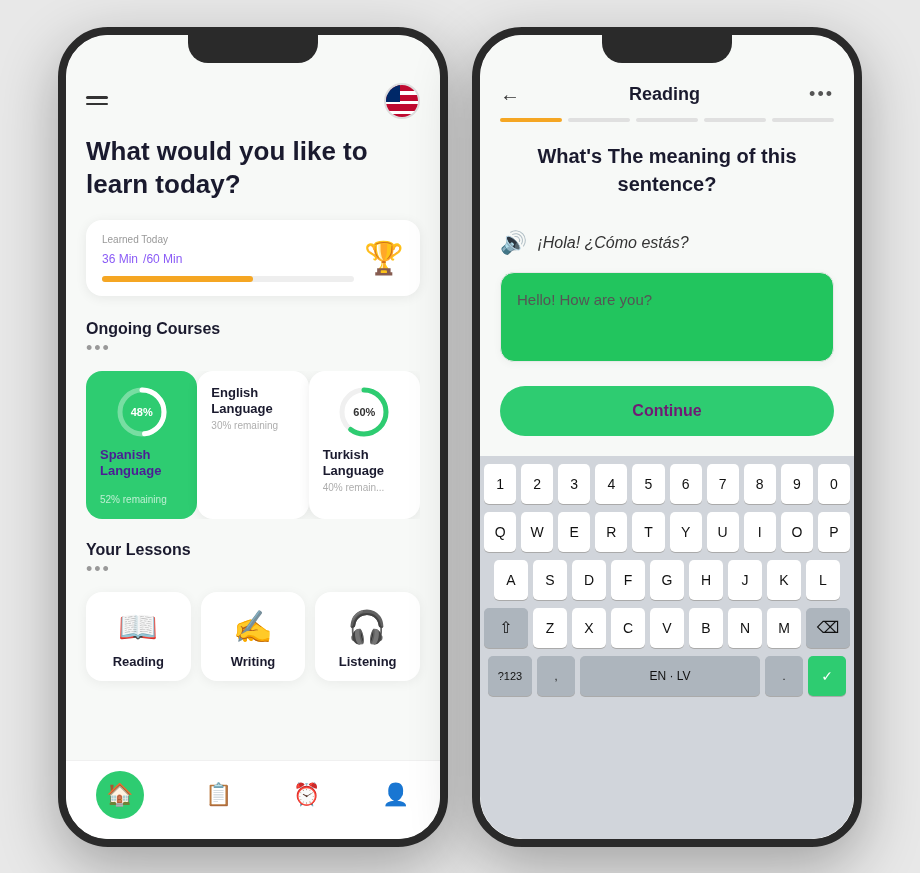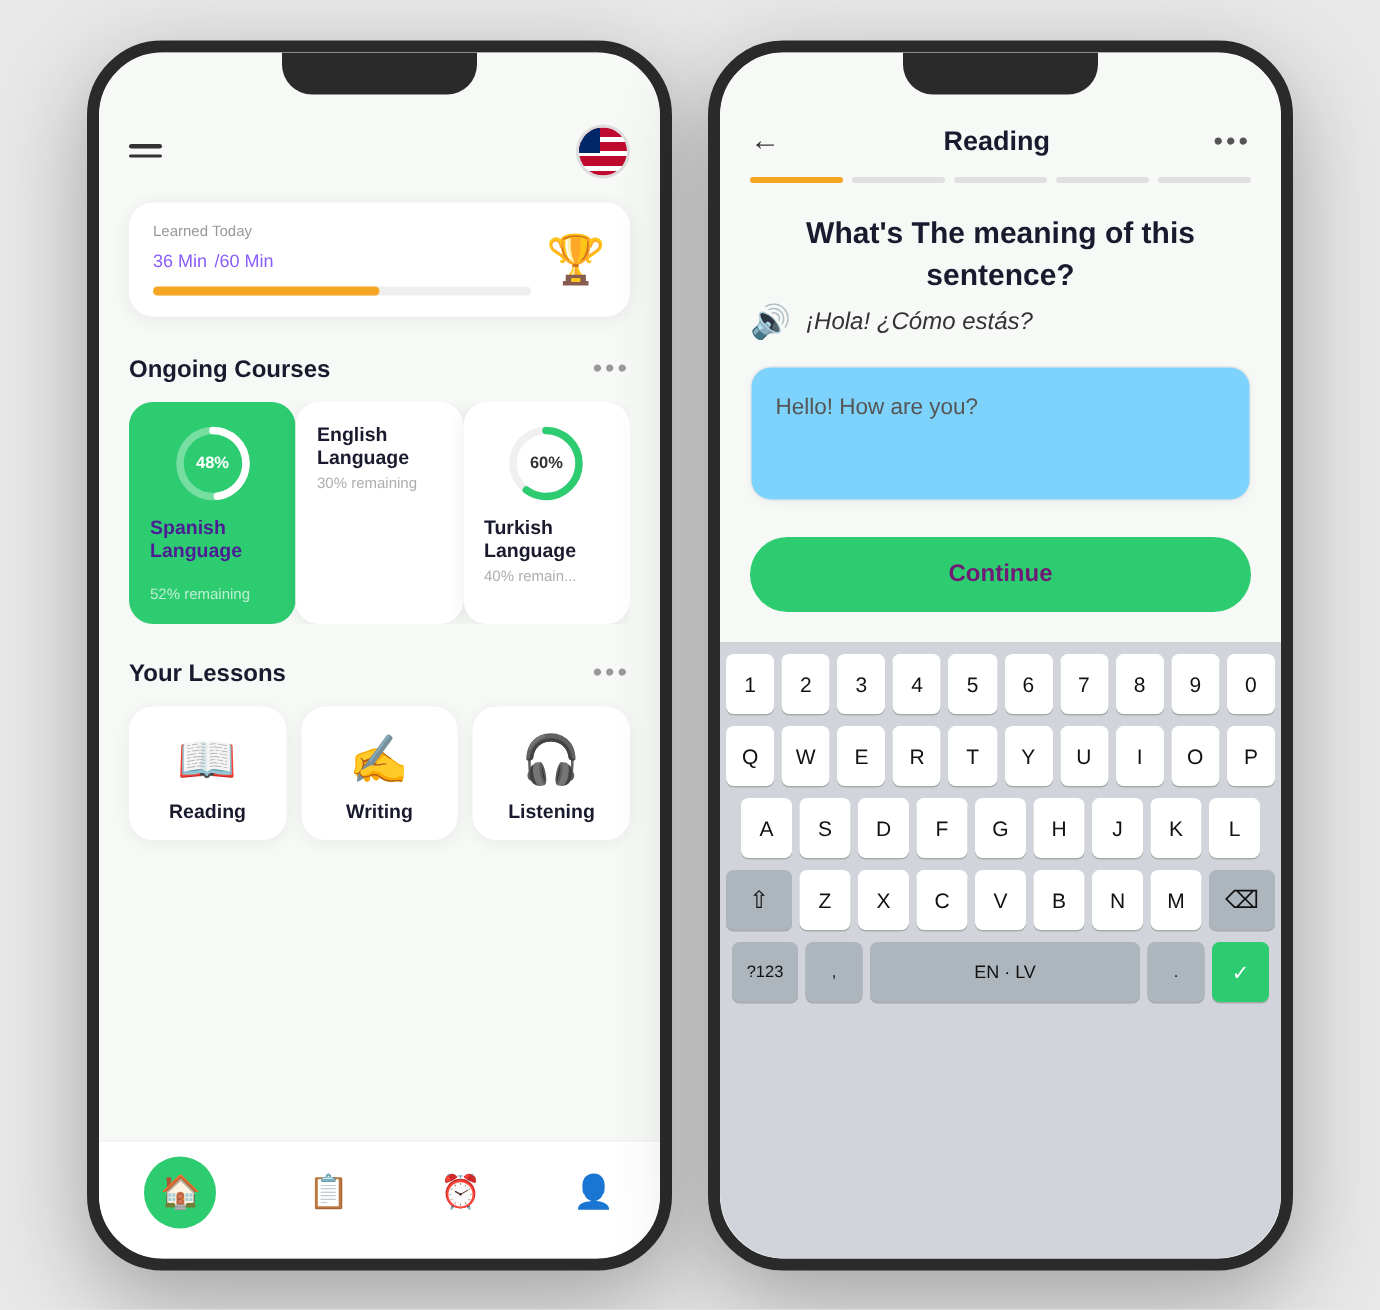--- a/index.html
+++ b/index.html
@@ -98,22 +98,23 @@
     .progress-time span { font-size: 12px; font-weight: 400; color: #8b5cf6; }
     .progress-bar-bg {
       height: 6px; background: #eee; border-radius: 3px; margin-top: 8px;
     }
     .progress-bar-fill {
       height: 100%; background: #f5a623; border-radius: 3px;
     }
     .trophy-icon { font-size: 32px; margin-left: 10px; }
 
     .section-header {
-      display: flex; justify-content: space-between; align-items: flex-end;
+      display: flex; justify-content: space-between; align-items: flex-start;
       margin-bottom: 12px;
+      flex-direction: column;
     }
     .section-title { font-size: 16px; font-weight: 700; color: #1a1a2e; }
     .more-dots { font-size: 18px; color: #999; cursor: pointer; letter-spacing: 2px; }
 
     .courses-row {
       display: flex; margin-bottom: 22px; overflow: hidden;
     }
 
     .course-card {
       border-radius: 16px;
@@ -212,32 +213,32 @@
       height: 4px; flex: 1; border-radius: 2px;
     }
     .progress-seg.filled { background: #f5a623; }
     .progress-seg.empty { background: #e0e0e0; }
 
     .question-section {
       padding: 0 20px;
     }
     .question-text {
       font-size: 20px; font-weight: 700; color: #1a1a2e;
-      text-align: center; margin-bottom: 4px; line-height: 1.4;
+      text-align: center; margin-bottom: 32px; line-height: 1.4;
     }
 
     .audio-line {
       display: flex; align-items: center; gap: 10px;
       margin-bottom: 16px;
     }
     .speaker-icon { font-size: 22px; color: #2ecc71; cursor: pointer; }
     .audio-text { font-size: 16px; color: #333; font-style: italic; }
 
     .answer-box {
-      background: #7dd3fc; border-radius: 14px;
+      background: #22c55e; border-radius: 14px;
       border: 1.5px solid #e8e8e8;
       padding: 18px 16px;
       min-height: 90px;
       margin-bottom: 24px;
       box-shadow: 0 2px 8px rgba(0,0,0,0.04);
     }
     .answer-text { font-size: 15px; color: #555; }
 
     .continue-btn {
       margin: 0 20px 20px;
@@ -300,20 +301,21 @@
     <div class="left-header">
       <div class="hamburger">
         <span></span>
           <span></span>
       </div>
       <div class="flag-circle">
         <div class="flag-us"></div>
       </div>
     </div>
 
+    <h1 class="hero-title">What would you like to learn today?</h1>
 
     <div class="progress-card">
       <div class="progress-card-content">
         <div class="progress-label">Learned Today</div>
         <div class="progress-time">
           <span>36 Min</span>
           <span>/60 Min</span>
         </div>
         <div class="progress-bar-bg">
           <div class="progress-bar-fill" style="width:60%"></div>

